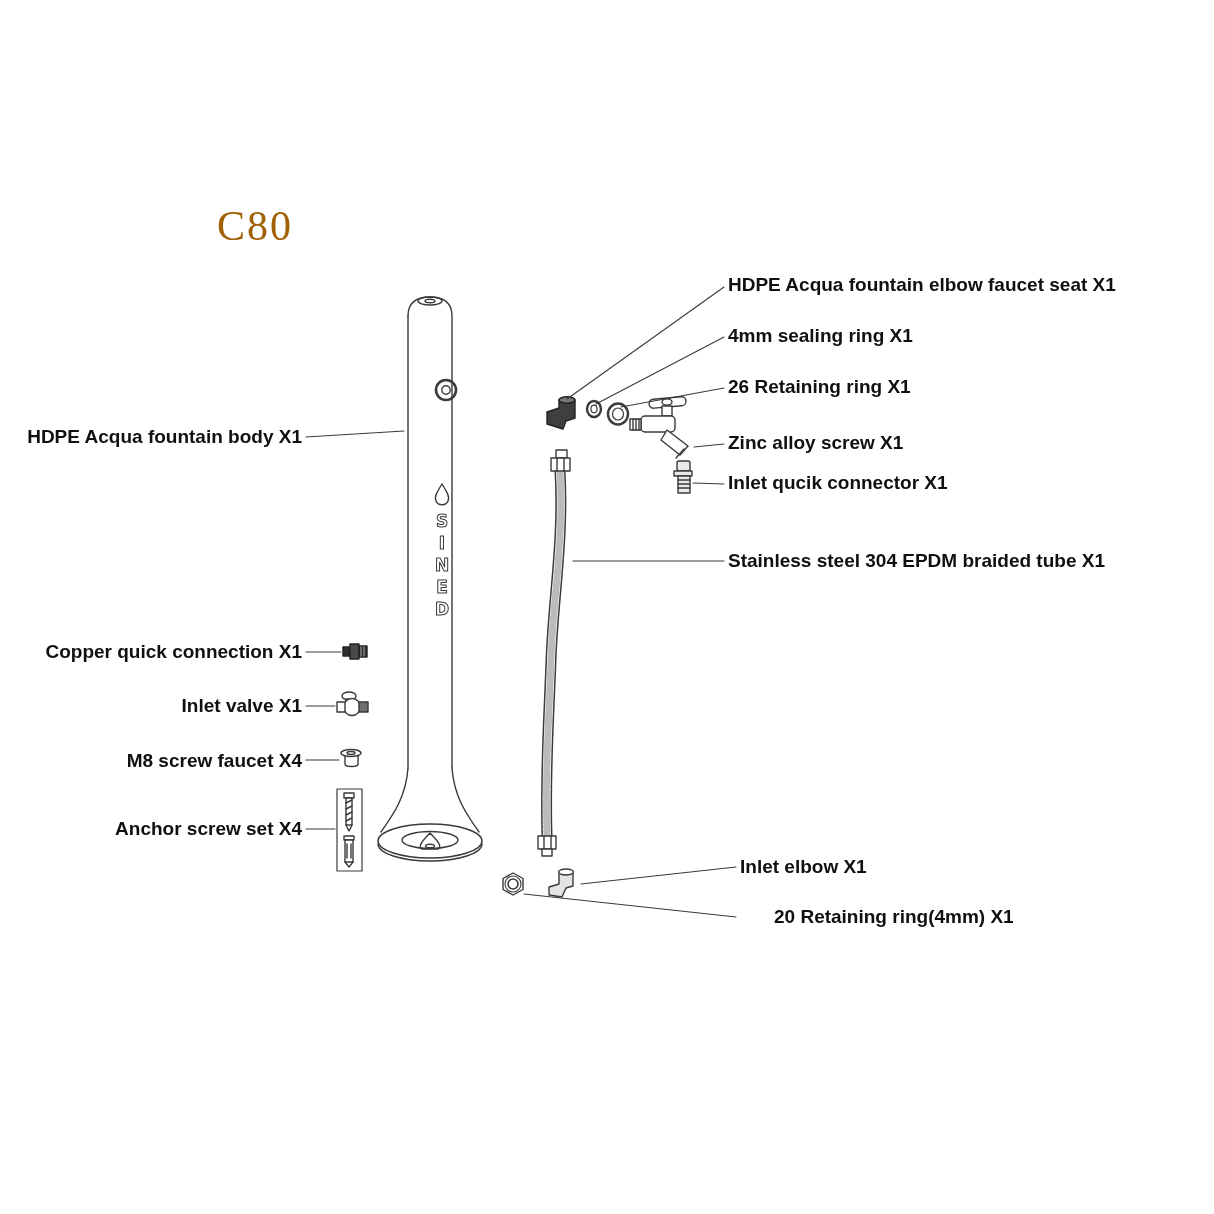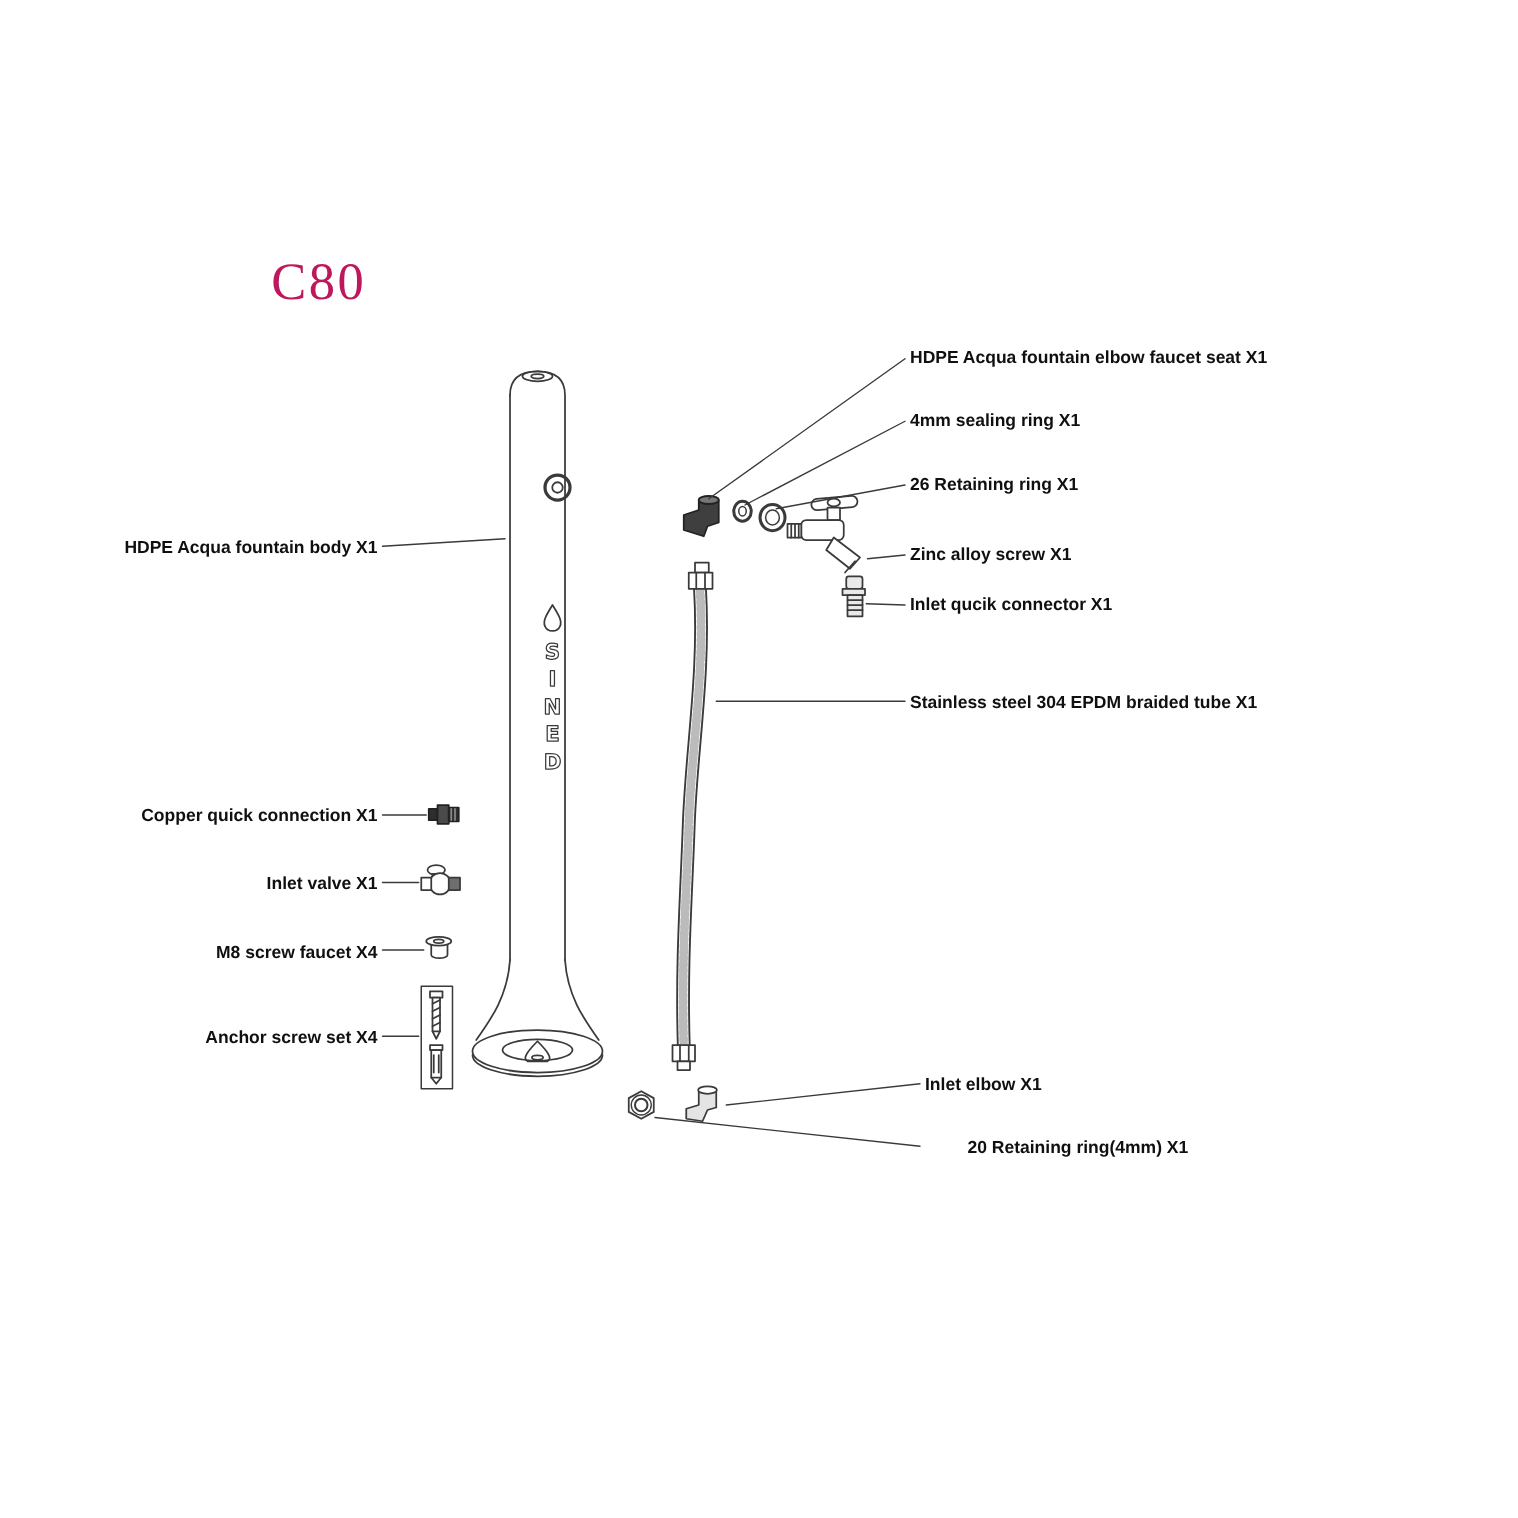--- a/index.html
+++ b/index.html
@@ -6,35 +6,35 @@
   #canvas {
     position: relative;
     width: 1214px;
     height: 1214px;
     background: #ffffff;
     overflow: hidden;
     font-family: "Liberation Sans", sans-serif;
   }
   .part-label {
     position: absolute;
-    font-size: 14px;
+    font-size: 19px;
     font-weight: 700;
     color: #101010;
     line-height: 18px;
     white-space: nowrap;
   }
   .part-label.align-right { }
   #diagram-title {
     position: absolute;
     left: 217px;
     top: 202px;
     font-family: "Liberation Serif", serif;
     font-size: 42px;
     font-weight: 400;
-    color: #be185d;
+    color: #a16207;
     letter-spacing: 2px;
   }
   svg#parts-diagram { position: absolute; left: 0; top: 0; }
   text.logo-letter {
     font-family: "DejaVu Sans", sans-serif;
     font-size: 17px;
     font-weight: 700;
     fill: #ffffff;
     stroke: #3a3a3a;
     stroke-width: 1px;

